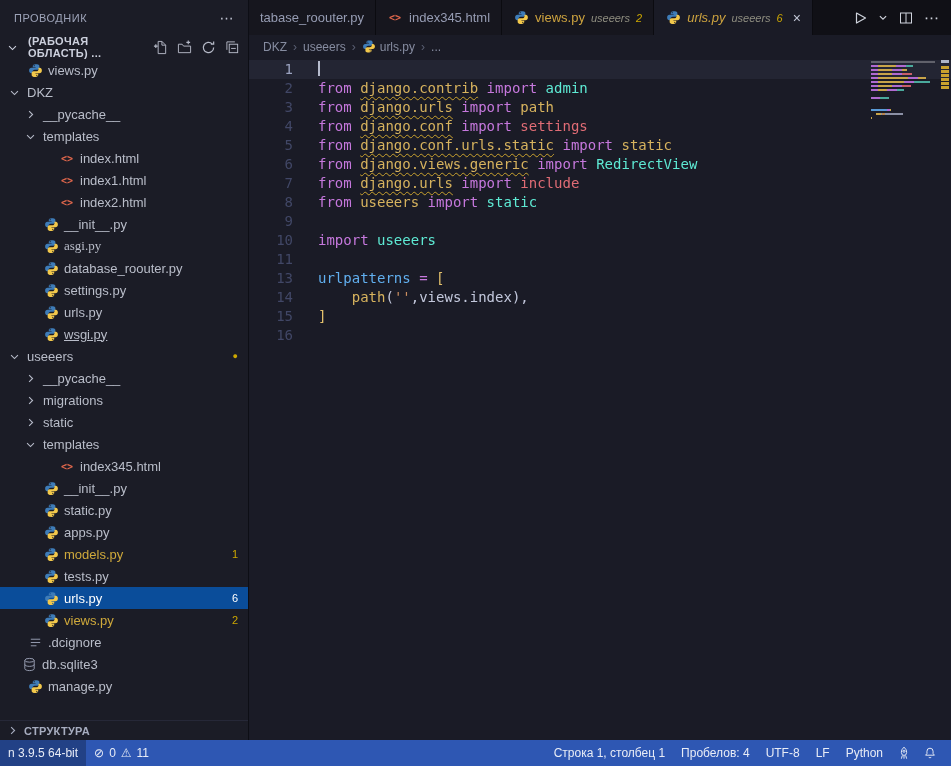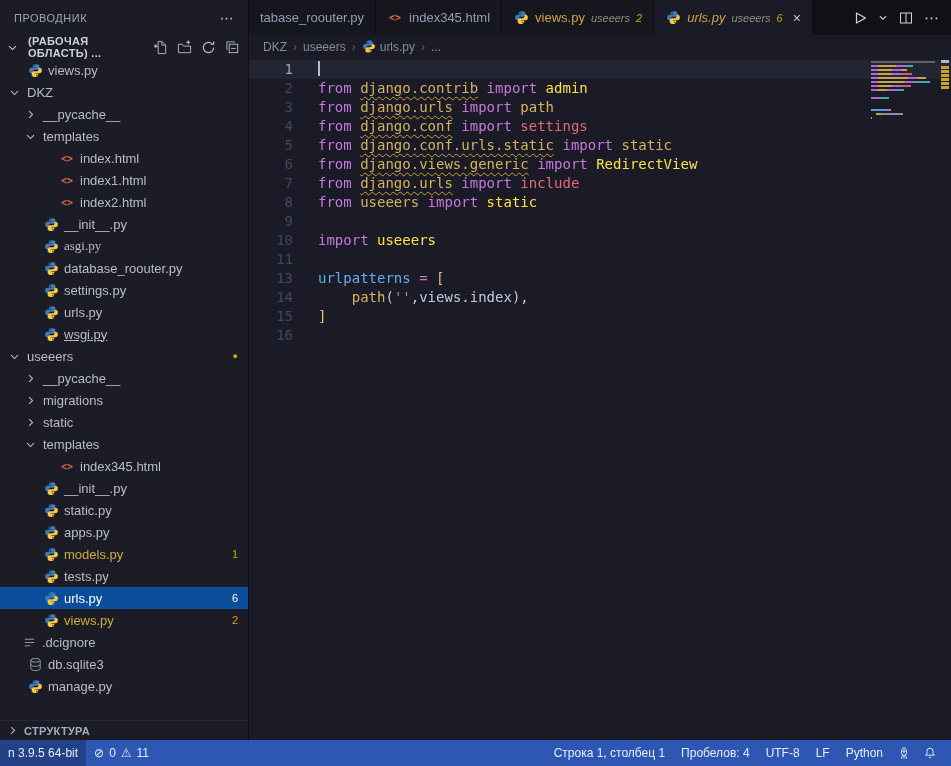--- a/index.html
+++ b/index.html
@@ -57,21 +57,21 @@
   .bc-item .ficon { width: 14px; min-width: 14px; height: 14px; }
   .bc-sep { color: #5a5f73; }
 
   
   .editor { position: relative; flex: 1; overflow: hidden; font-family: "DejaVu Sans Mono", monospace; font-size: 14px; padding-top: 2px; }
   .code-line { display: flex; height: 19px; line-height: 19px; white-space: pre; }
   .code-line.current { background: rgba(160,170,220,0.07); }
   .ln { width: 44px; min-width: 44px; text-align: right; color: #414766; margin-right: 25px; user-select: none; }
   .code-line.current .ln { color: #9ba3c0; }
   .cursor { display: inline-block; width: 2px; height: 15px; background: #b6bcce; vertical-align: -2px; margin-right: -2px; }
-  .tk-kw { color: #c678dd; } .tk-yl { color: #d7b35e; } .tk-tl { color: #fde047; }
+  .tk-kw { color: #c678dd; } .tk-yl { color: #d7b35e; } .tk-tl { color: #5eead4; }
   .tk-rd { color: #e06c75; } .tk-bl { color: #61afef; } .tk-st { color: #cc8f5f; }
   .tk-pn { color: #c3c8dc; } .tk-br { color: #e3c06b; }
   .sq { text-decoration: underline; text-decoration-style: wavy; text-decoration-color: #c9a22e; text-decoration-thickness: 1px; text-underline-offset: 3px; text-decoration-skip-ink: none; }
 
   .minimap { position: absolute; top: 3px; right: 16px; width: 64px; }
   .mm-line { display: flex; height: 2px; margin-bottom: 2px; }
   .mm-line span { height: 2px; display: inline-block; }
   .mm-cur { background: rgba(255,255,255,0.28); }
   .ruler { position: absolute; top: 0; right: 0; width: 12px; height: 100%; }
   .ruler .mark { position: absolute; left: 2px; width: 8px; }
@@ -354,30 +354,30 @@
             <span class="chev-sp"></span>
             <span class="ficon">
               <svg viewBox="0 0 16 16">
                 <path fill="#3e7cb8" d="M7.9 1.2c-1.7 0-2.8.8-2.8 1.9v1.5h3v.5H3.6C2.3 5.1 1.2 6.2 1.2 8c0 1.9 1 2.9 2.3 2.9h1.3V9.4c0-1.2 1-2.3 2.3-2.3h3c1.1 0 2-.9 2-2V3.1c0-1.1-1.2-1.9-2.4-1.9zm-1.3 1a.6.6 0 110 1.2.6.6 0 010-1.2z"></path>
                 <path fill="#f2c84b" d="M8.1 14.8c1.7 0 2.8-.8 2.8-1.9v-1.5h-3v-.5h4.5c1.3 0 2.4-1.1 2.4-2.9 0-1.9-1-2.9-2.3-2.9h-1.3v1.5c0 1.2-1 2.3-2.3 2.3h-3c-1.1 0-2 .9-2 2v2c0 1.1 1.2 1.9 2.4 1.9zm1.3-1a.6.6 0 110-1.2.6.6 0 010 1.2z"></path>
               </svg>
             </span>
             <span class="row-label warn">views.py</span>
             <span class="row-badge">2</span>
           </div>
-          <div class="row" style="">
+          <div class="row" style="padding-left: 6px;">
             <span class="chev-sp"></span>
             <span class="ficon">
               <svg viewBox="0 0 16 16" fill="none" stroke="#9aa0b4">
                 <path d="M3 4.5h10M3 8h10M3 11.5h6"></path>
               </svg>
             </span>
             <span class="row-label">.dcignore</span>
           </div>
-          <div class="row" style="padding-left: 6px;">
+          <div class="row" style="">
             <span class="chev-sp"></span>
             <span class="ficon">
               <svg viewBox="0 0 16 16" fill="none" stroke="#9aa0b4">
                 <ellipse cx="8" cy="3.5" rx="5" ry="2"></ellipse>
                 <path d="M3 3.5v9c0 1.1 2.2 2 5 2s5-.9 5-2v-9"></path>
                 <path d="M3 8c0 1.1 2.2 2 5 2s5-.9 5-2"></path>
               </svg>
             </span>
             <span class="row-label">db.sqlite3</span>
           </div>

